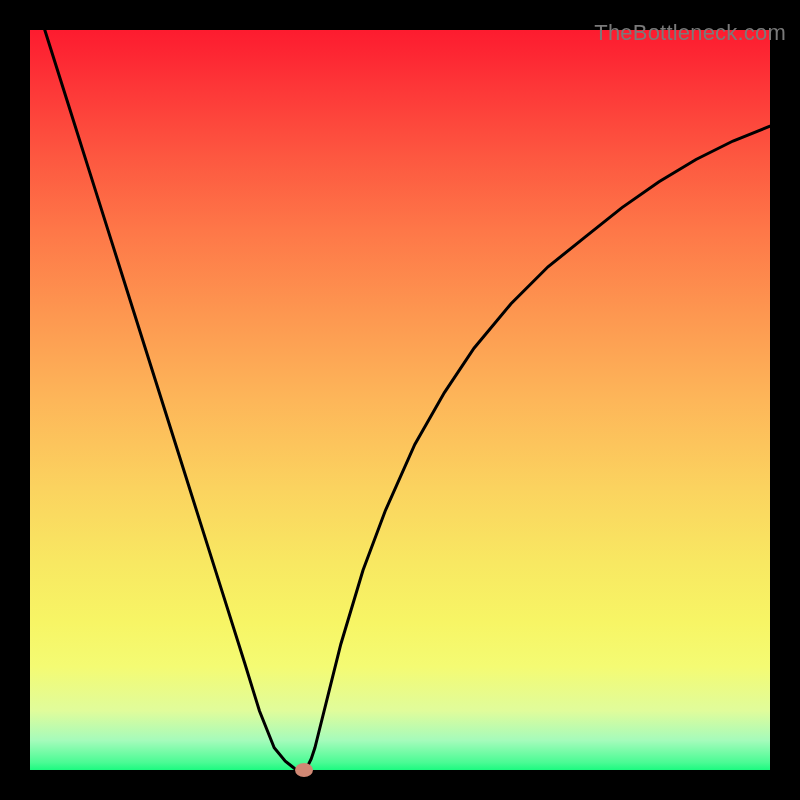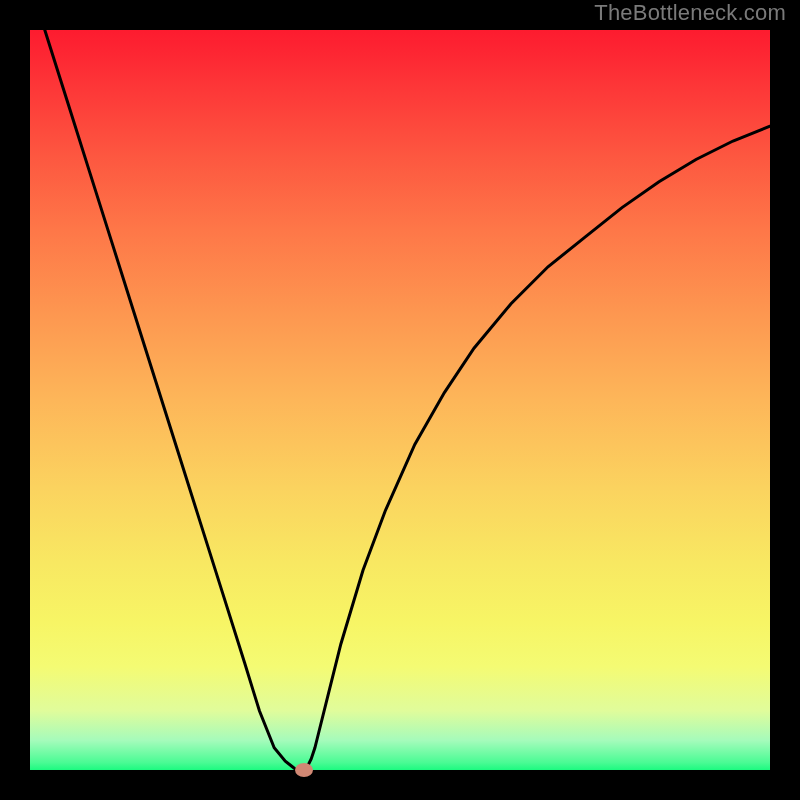--- a/index.html
+++ b/index.html
@@ -5,21 +5,21 @@
   * { margin: 0; padding: 0; box-sizing: border-box; }
   html, body { width: 800px; height: 800px; overflow: hidden; }
   .container {
     width: 800px;
     height: 800px;
     background: #000000;
     position: relative;
   }
   .watermark {
     position: absolute;
-    top: 0;
+    top: 20px;
     right: 14px;
     font-family: Arial, Helvetica, sans-serif;
     font-size: 22px;
     color: #7a7a7a;
     letter-spacing: 0.2px;
     z-index: 10;
   }
   .plot-area {
     position: absolute;
     left: 30px;

